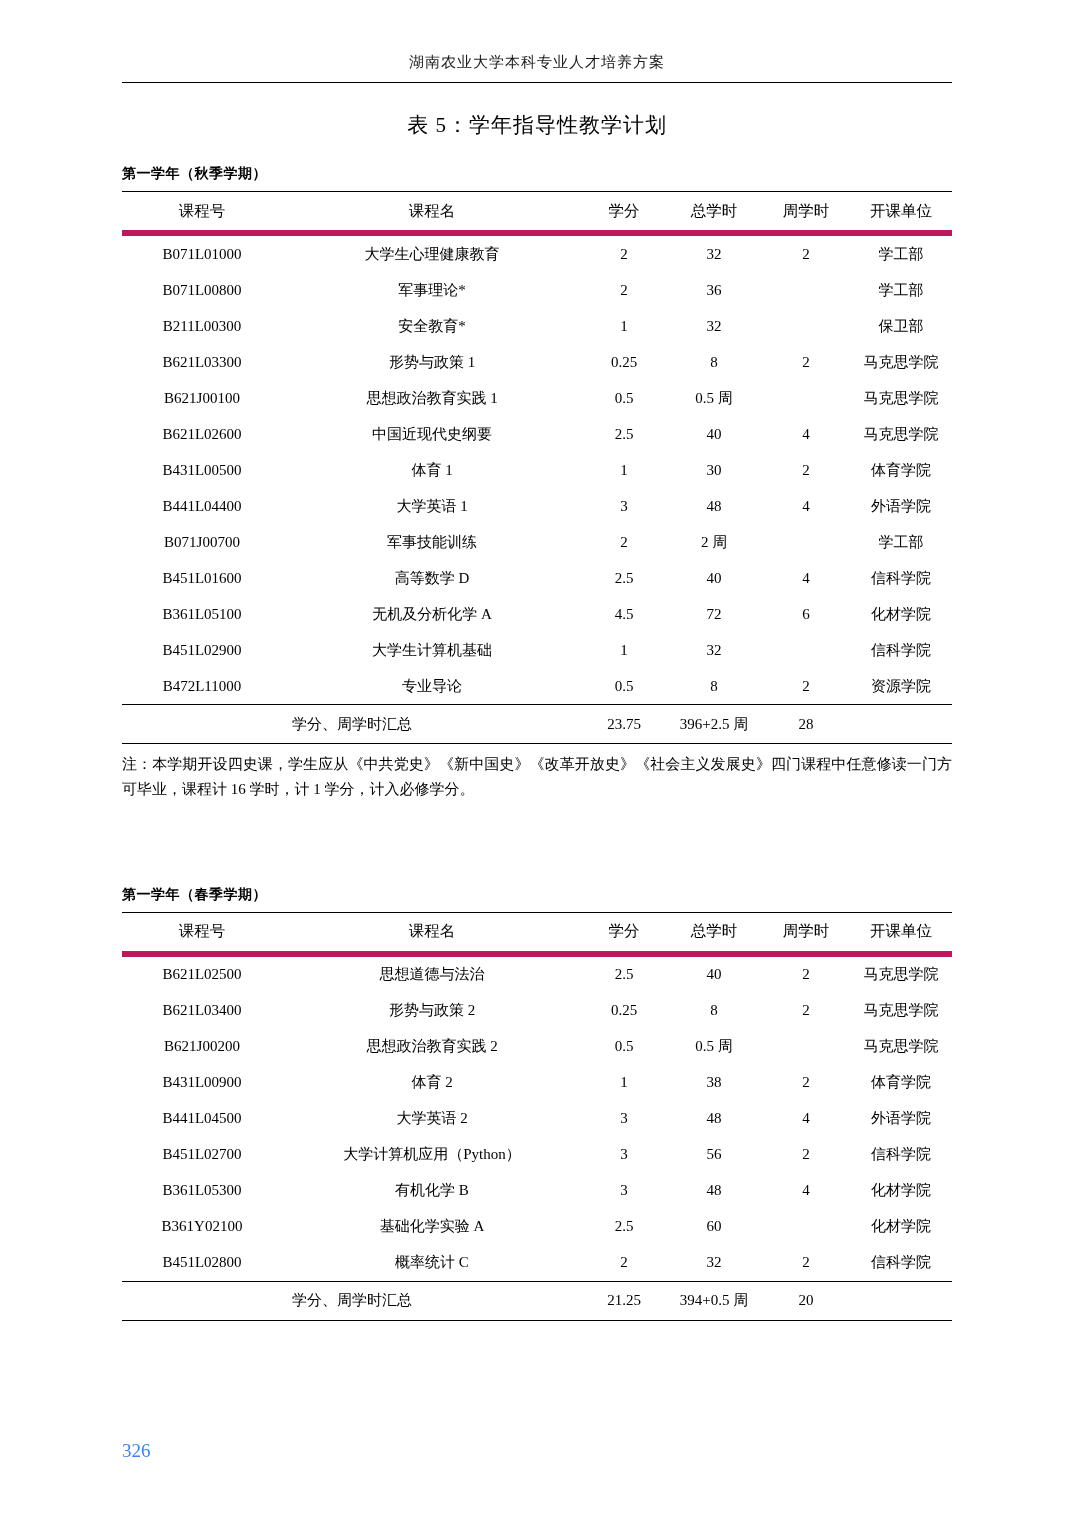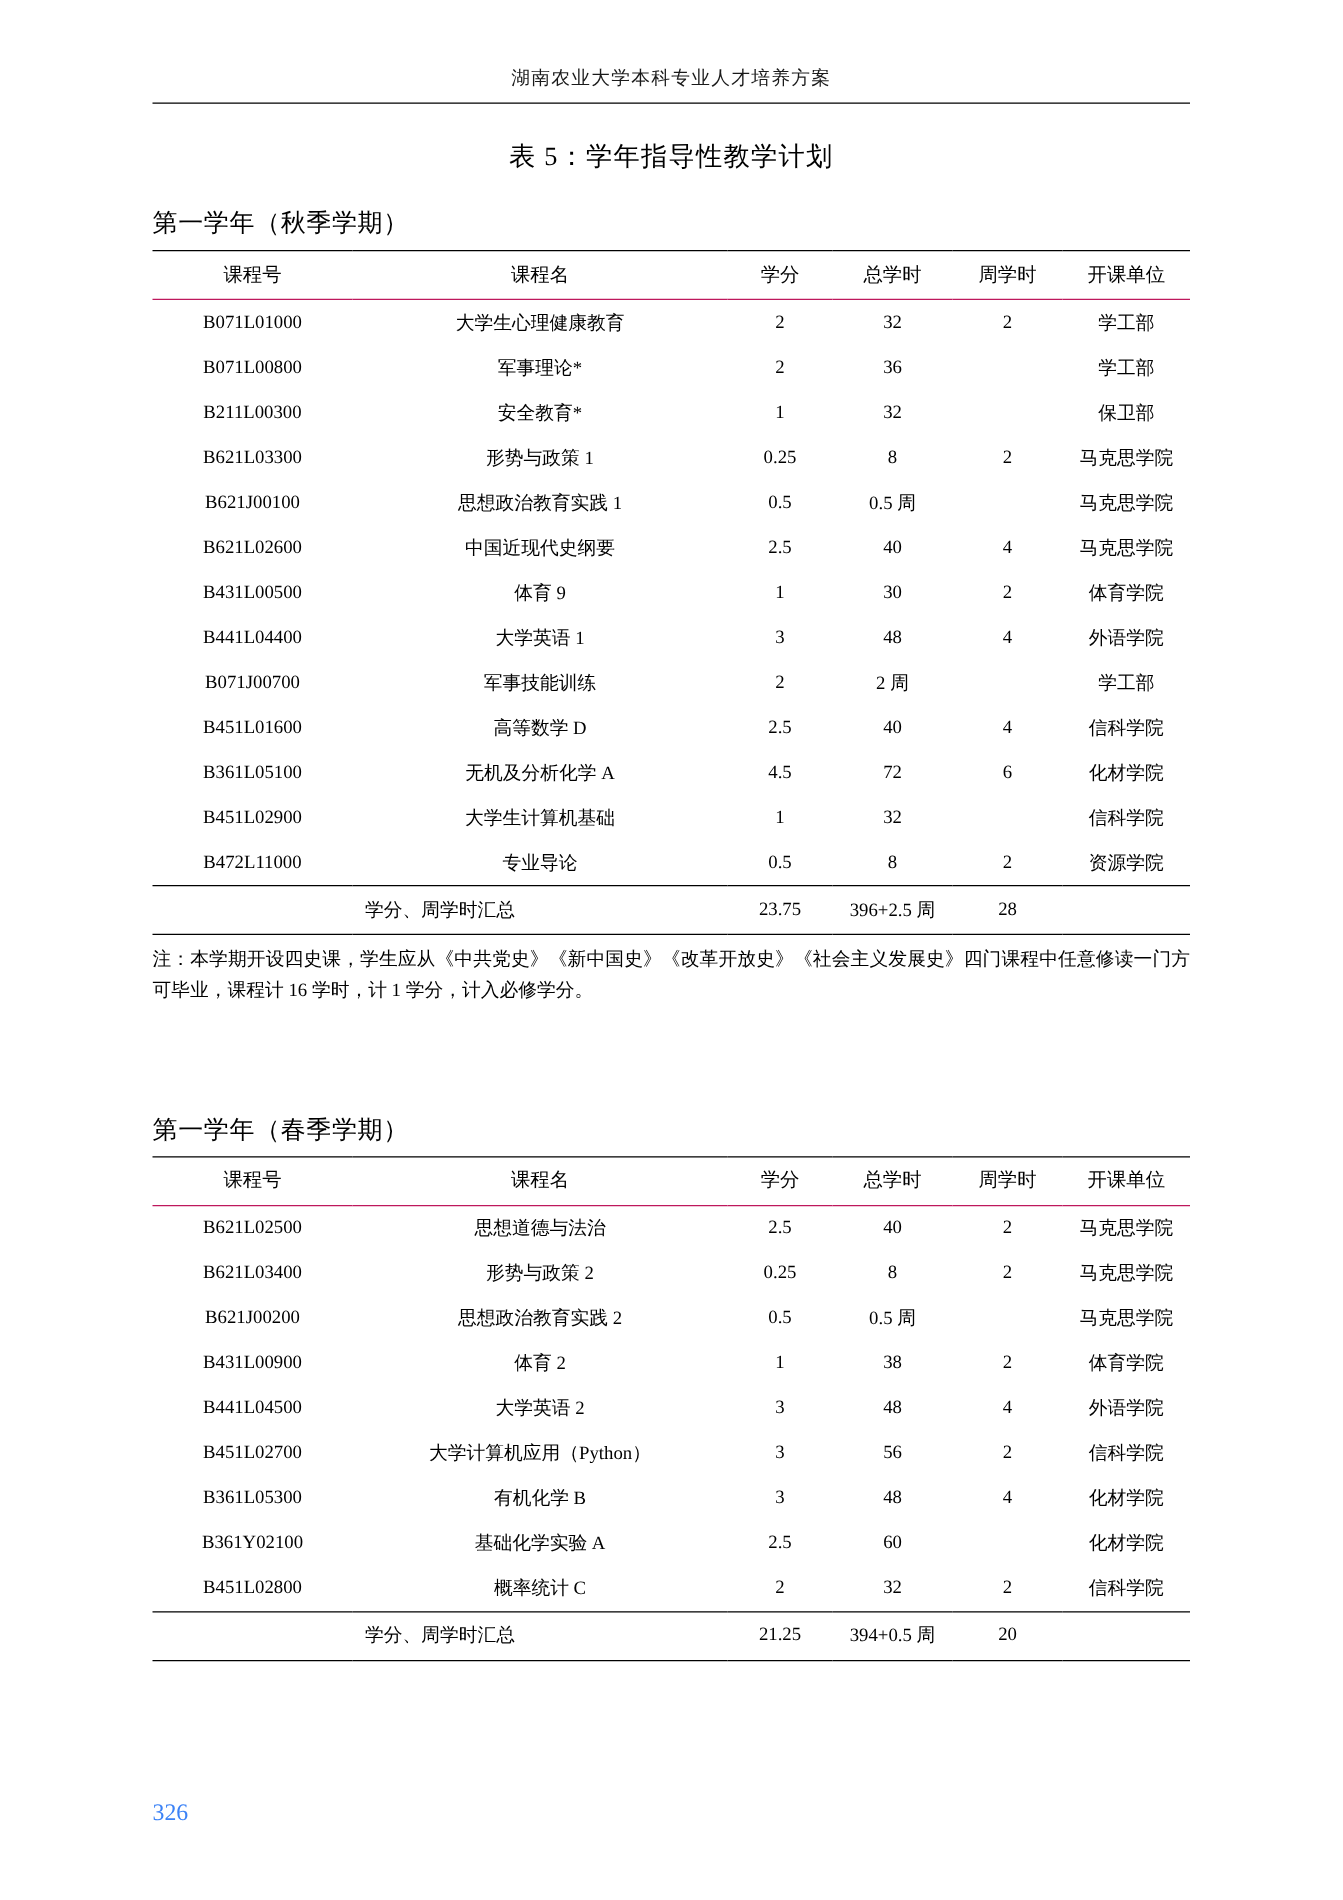--- a/index.html
+++ b/index.html
@@ -39,40 +39,40 @@
     width: 830px;
     margin: 28px auto 0 auto;
     text-align: center;
     font-size: 21px;
     font-weight: normal;
     letter-spacing: 1px;
   }
   .section-title {
     width: 830px;
     margin: 26px auto 8px auto;
-    font-size: 20px;
-    font-weight: normal;
+    font-size: 14px;
+    font-weight: bold;
     letter-spacing: 0.5px;
   }
   table.plan {
     width: 830px;
     margin: 0 auto;
     border-collapse: collapse;
     font-size: 15px;
   }
   table.plan th, table.plan td {
     padding: 0;
     text-align: center;
     vertical-align: middle;
     height: 36px;
     font-weight: normal;
   }
   table.plan thead tr {
     border-top: 1.4px solid #000;
-    border-bottom: 1px solid #be185d;
+    border-bottom: 6px solid #be185d;
   }
   table.plan thead th {
     height: 38px;
     font-size: 15.5px;
   }
   table.plan tbody tr.data td {
     height: 36px;
   }
   table.plan tr.sum {
     border-top: 1px solid #000;
@@ -174,21 +174,21 @@
       <tr class="data">
         <td>B621L02600</td>
         <td>中国近现代史纲要</td>
         <td>2.5</td>
         <td>40</td>
         <td>4</td>
         <td>马克思学院</td>
       </tr>
       <tr class="data">
         <td>B431L00500</td>
-        <td>体育 9</td>
+        <td>体育 1</td>
         <td>1</td>
         <td>30</td>
         <td>2</td>
         <td>体育学院</td>
       </tr>
       <tr class="data">
         <td>B441L04400</td>
         <td>大学英语 1</td>
         <td>3</td>
         <td>48</td>

